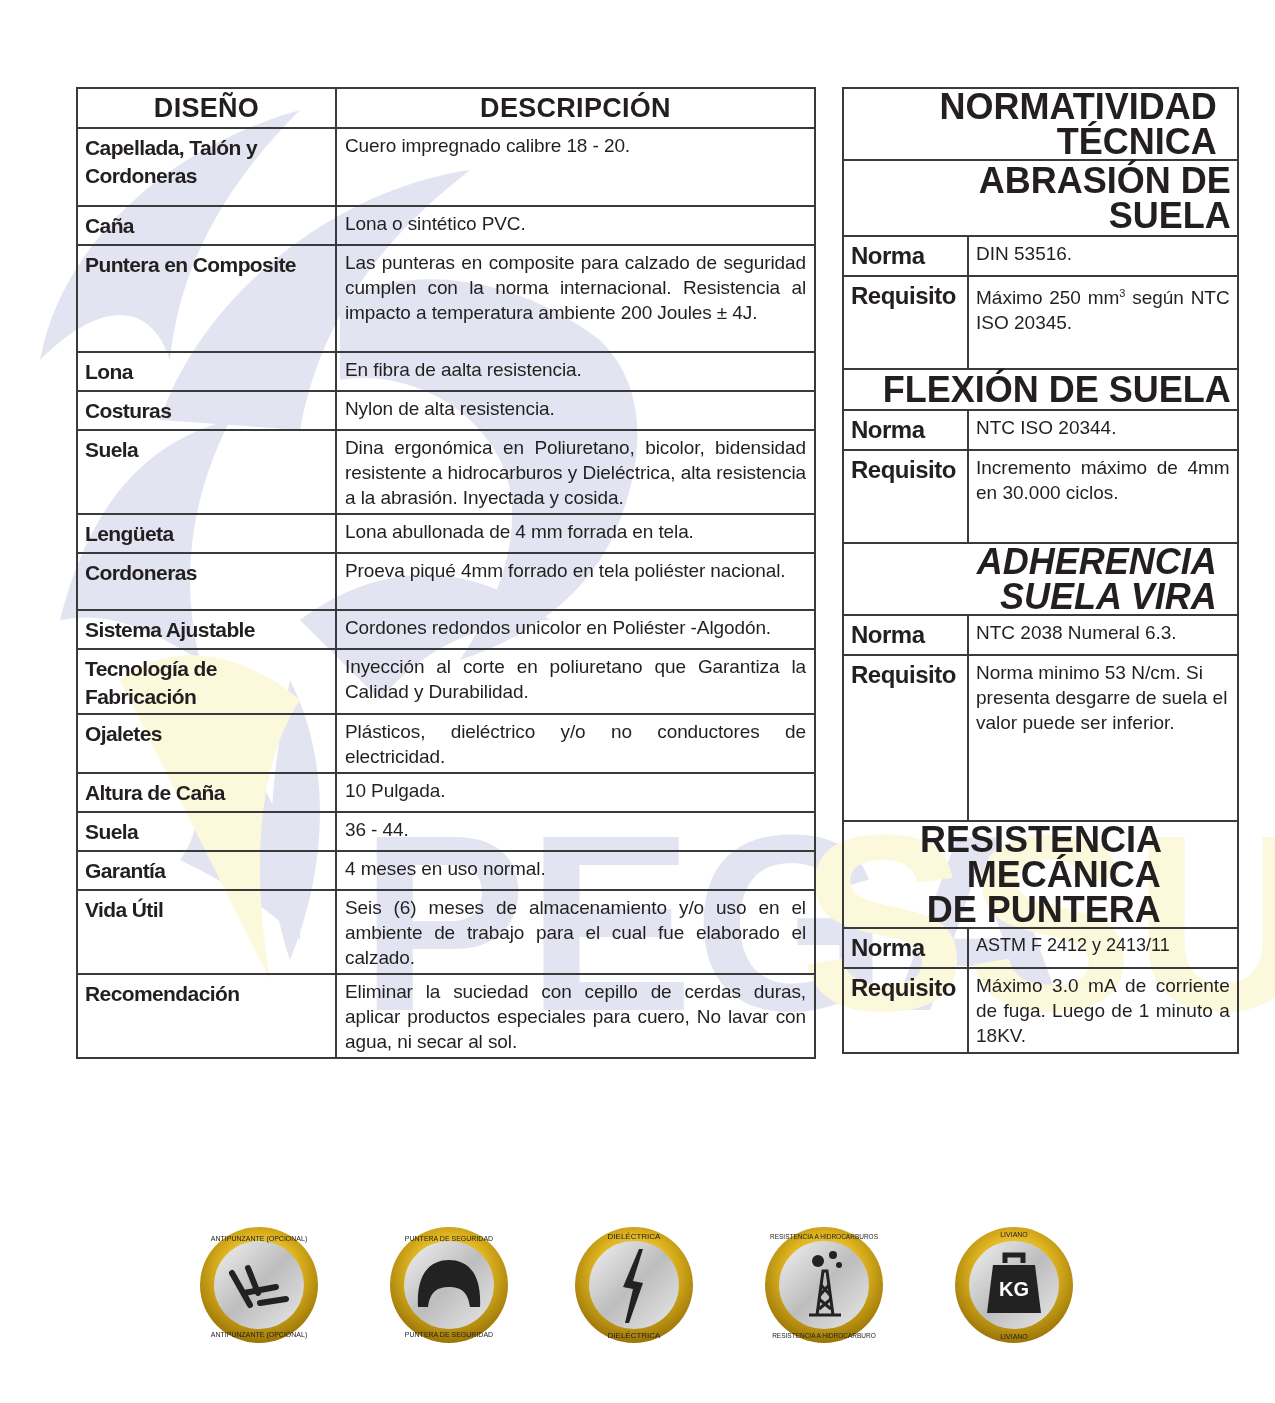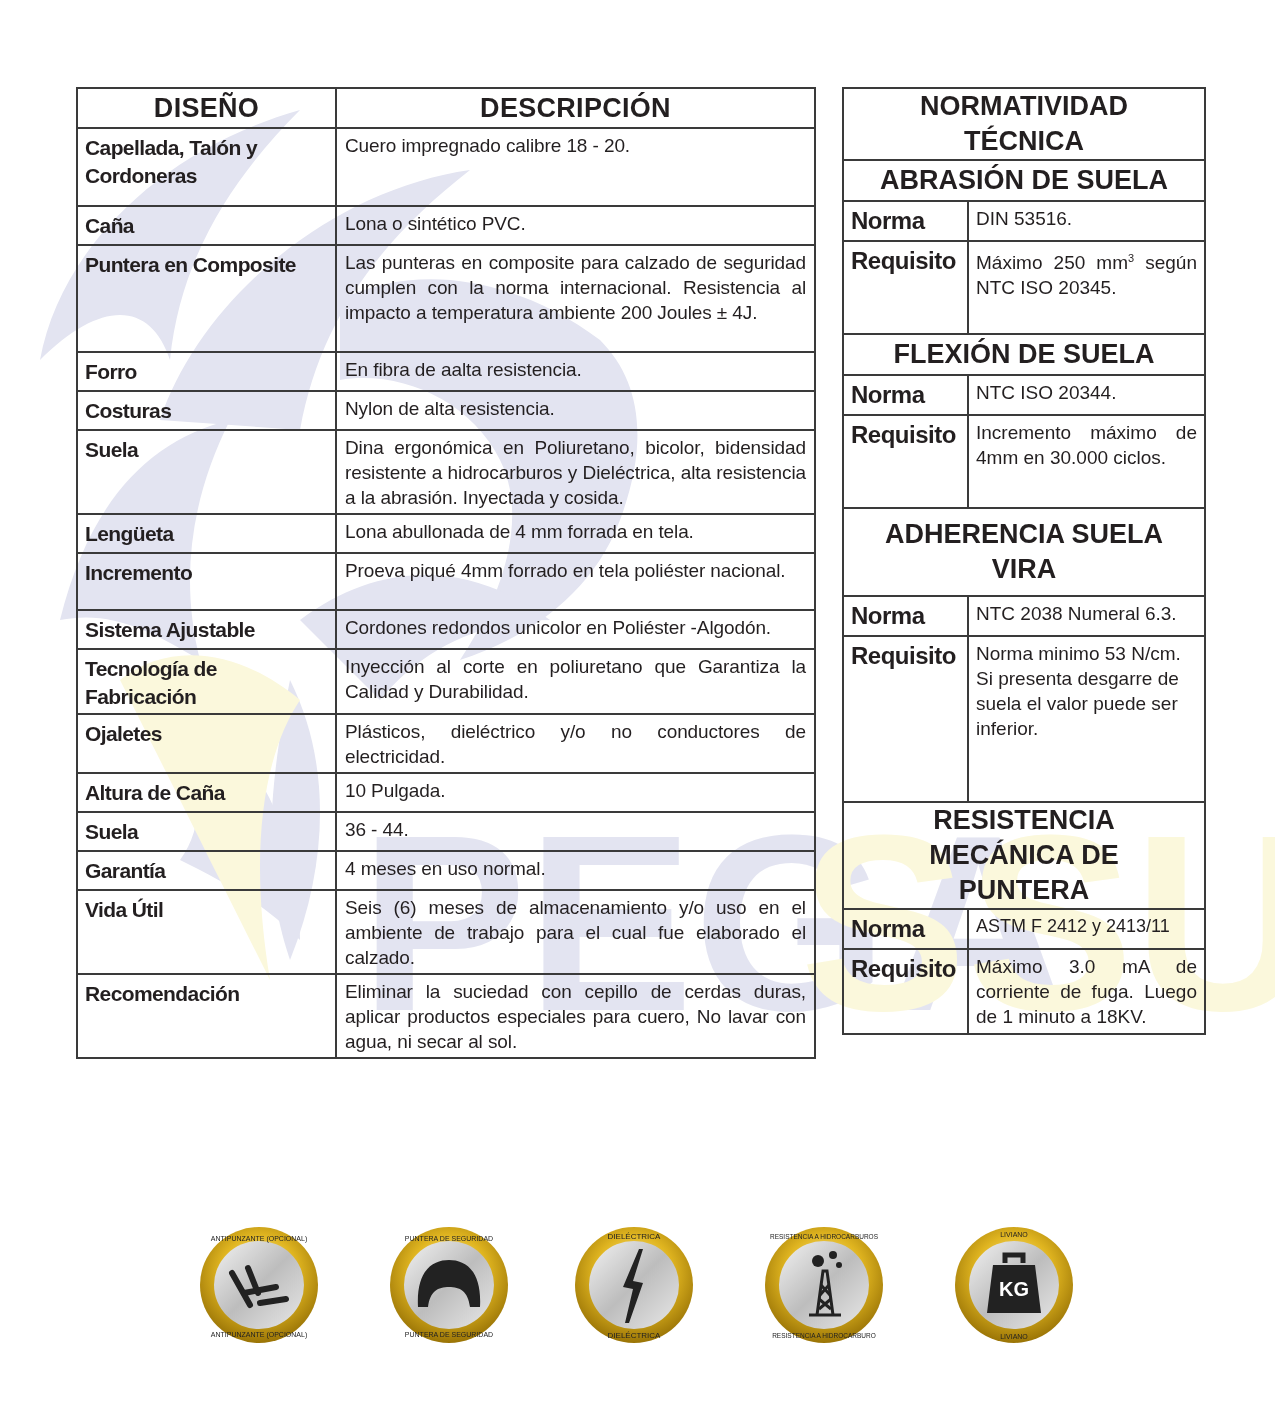--- a/index.html
+++ b/index.html
@@ -8,21 +8,21 @@
     font-family: "Liberation Sans", sans-serif; color: #231f20;
   }
   .watermark { position: absolute; left: 0; top: 0; width: 1275px; height: 1403px; z-index: 0; pointer-events: none; }
   table { border-collapse: collapse; position: absolute; z-index: 1; background: transparent; }
   td, th { border: 2px solid #3a3a3a; vertical-align: top; }
   #specs { left: 76px; top: 87px; width: 740px; }
   #specs th { font-size: 27px; font-weight: bold; text-align: center; padding: 3px 0 2px; height: 33px; vertical-align: middle; letter-spacing: 0.3px; border-radius: 16px; }
   #specs td.k { width: 243px; font-size: 21px; font-weight: bold; padding: 5px 7px 2px; line-height: 28px; transform-origin: left; font-stretch: condensed; letter-spacing: -0.6px; }
   #specs td.v { font-size: 19px; padding: 4px 8px 3px; line-height: 25px; text-align: justify; letter-spacing: -0.1px; }
   #norms { left: 842px; top: 87px; width: 364px; }
-  #norms td.sec { text-align: center; font-weight: bold; font-size: 27px; line-height: 35px; padding: 2px 6px; }
+  #norms td.sec { text-align: right; font-weight: bold; font-size: 36px; line-height: 35px; padding: 2px 6px; }
   #norms td.k { width: 109px; font-weight: bold; font-size: 24px; padding: 5px 7px; line-height: 28px; letter-spacing: -0.5px; }
   #norms td.v { font-size: 19px; padding: 4px 7px; line-height: 25px; text-align: justify; }
   .badges { position: absolute; top: 1225px; left: 198px; width: 880px; height: 120px; z-index: 1; }
   .badge { position: absolute; top: 0; width: 122px; height: 120px; }
   .badge svg { width: 122px; height: 120px; display: block; }
 </style>
 </head>
 <body>
 
 <svg class="watermark" viewBox="0 0 1275 1403">
@@ -56,37 +56,37 @@
       </tr>
     <tr style="height:39px">
         <td class="k">Caña</td>
         <td class="v">Lona o sintético PVC.</td>
       </tr>
     <tr style="height:107px">
         <td class="k">Puntera en Composite</td>
         <td class="v">Las punteras en composite para calzado de seguridad cumplen con la norma internacional. Resistencia al impacto a temperatura ambiente 200 Joules ± 4J.</td>
       </tr>
     <tr style="height:39px">
-        <td class="k">Forro</td>
+        <td class="k">Lona</td>
         <td class="v">En fibra de aalta resistencia.</td>
       </tr>
     <tr style="height:39px">
         <td class="k">Costuras</td>
         <td class="v">Nylon de alta resistencia.</td>
       </tr>
     <tr style="height:82px">
         <td class="k">Suela</td>
         <td class="v">Dina ergonómica en Poliuretano, bicolor, bidensidad resistente a hidrocarburos y Dieléctrica, alta resistencia a la abrasión. Inyectada y cosida.</td>
       </tr>
     <tr style="height:39px">
         <td class="k">Lengüeta</td>
         <td class="v">Lona abullonada de 4 mm forrada en tela.</td>
       </tr>
     <tr style="height:57px">
-        <td class="k">Incremento</td>
+        <td class="k">Cordoneras</td>
         <td class="v">Proeva piqué 4mm forrado en tela poliéster nacional.</td>
       </tr>
     <tr style="height:39px">
         <td class="k">Sistema Ajustable</td>
         <td class="v">Cordones redondos unicolor en Poliéster -Algodón.</td>
       </tr>
     <tr style="height:65px">
         <td class="k">Tecnología de Fabricación</td>
         <td class="v">Inyección al corte en poliuretano que Garantiza la Calidad y Durabilidad.</td>
       </tr>
@@ -141,21 +141,21 @@
   <tr style="height:39px">
         <td class="k">Norma</td>
         <td class="v">NTC ISO 20344.</td>
       </tr>
   <tr style="height:93px">
         <td class="k">Requisito</td>
         <td class="v">Incremento máximo de 4mm en 30.000 ciclos.</td>
       </tr>
 
   <tr>
-        <td colspan="2" class="sec" style="padding:8px 20px;">ADHERENCIA SUELA VIRA</td>
+        <td colspan="2" class="sec" style="padding:0 20px;font-style:italic;">ADHERENCIA SUELA VIRA</td>
       </tr>
   <tr style="height:39px">
         <td class="k">Norma</td>
         <td class="v">NTC 2038 Numeral 6.3.</td>
       </tr>
   <tr style="height:166px">
         <td class="k">Requisito</td>
         <td class="v" style="text-align:left">Norma minimo 53 N/cm. Si presenta desgarre de suela el valor puede ser inferior.</td>
       </tr>
 

